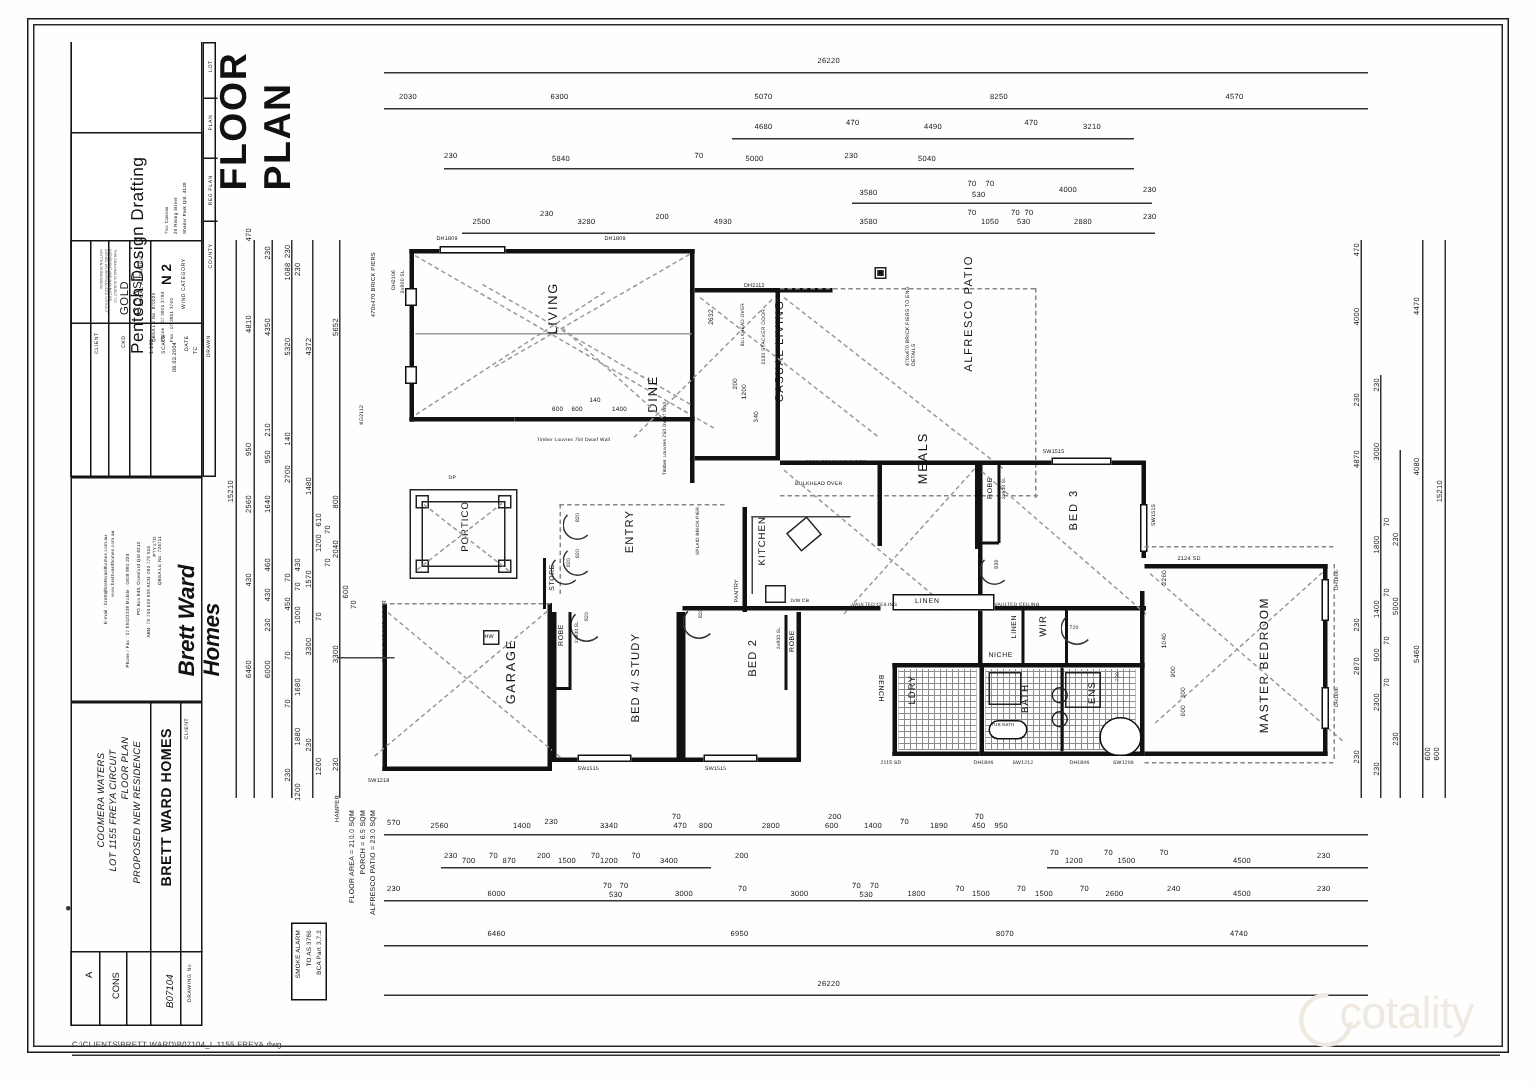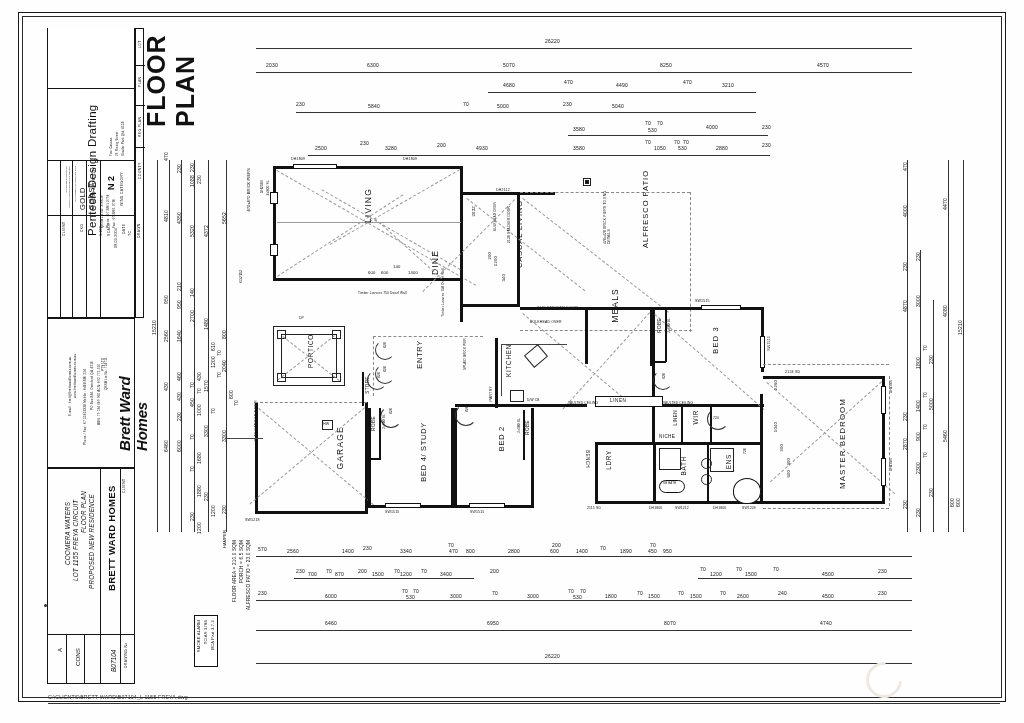--- a/index.html
+++ b/index.html
@@ -646,17 +646,18 @@
   <div class="abs noteV" style="left:222px;top:530px;font-size:4.0px;">HAMPER</div>
 
   <div class="abs box-note" style="left:194px;top:615px;width:24px;height:52px;"></div>
   <div class="abs noteV" style="left:196px;top:620px;font-size:4.2px;">SMOKE ALARM</div>
   <div class="abs noteV" style="left:203px;top:620px;font-size:4.2px;">TO AS 3786</div>
   <div class="abs noteV" style="left:210px;top:620px;font-size:4.2px;">BCA Part 3.7.2</div>
 
   <div class="abs" style="left:44px;top:604px;width:3px;height:3px;border-radius:50%;background:#333;"></div>
 
   <div class="abs wm-c" style="left:866px;top:662px;"></div>
+  <div class="abs wm" style="left:893px;top:659px;">cotality</div>
 
   <div class="abs foot-rule" style="left:48px;top:703px;width:952px;"></div>
   <div class="abs footer" style="left:48px;top:694px;">C:\CLIENTS\BRETT WARD\B07104_L 1155 FREYA.dwg</div>
 
 </div>
 
 </body></html>

